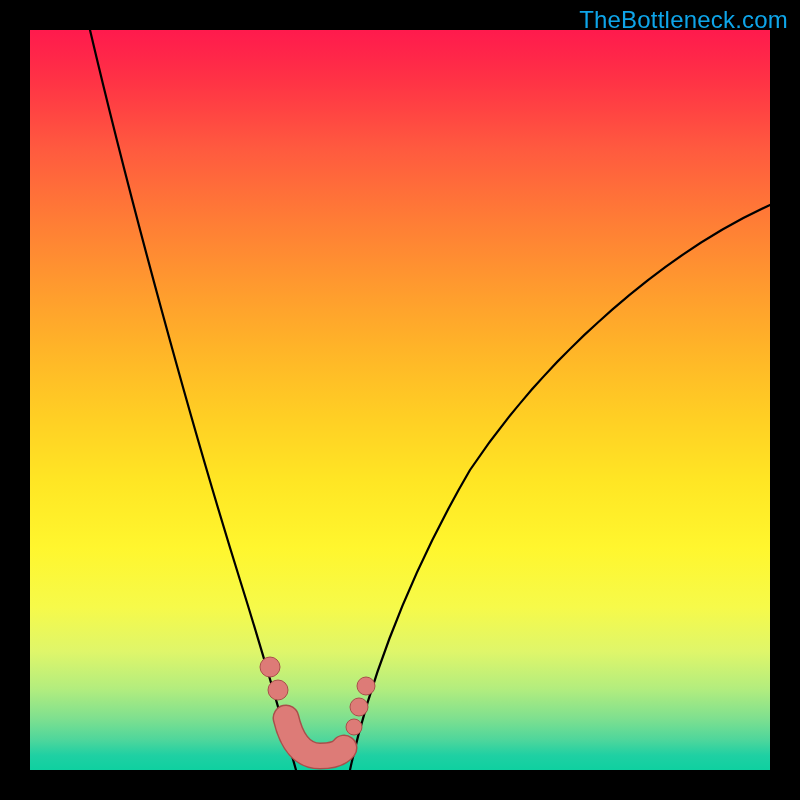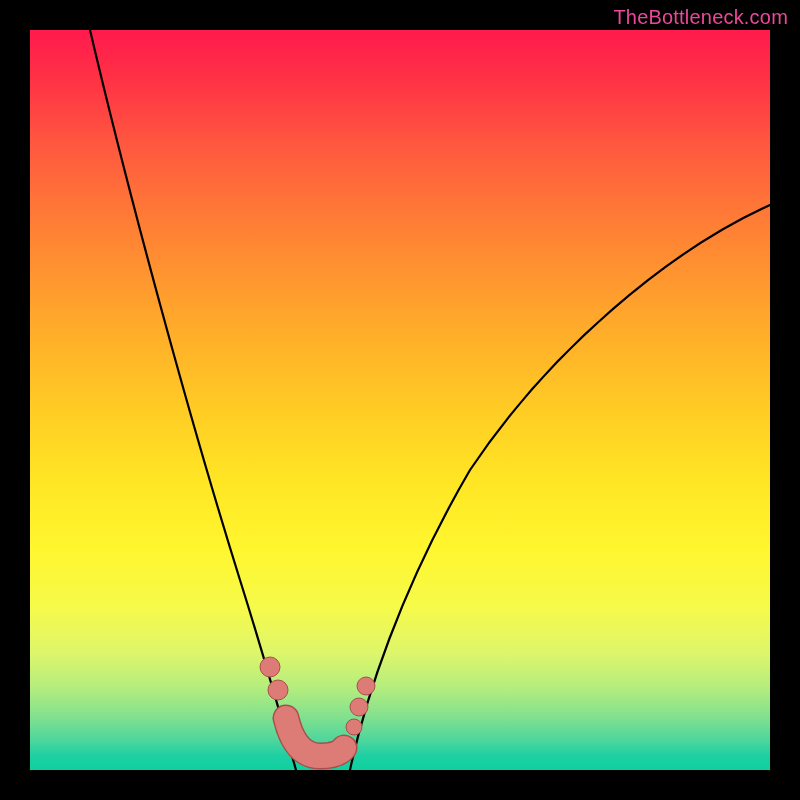--- a/index.html
+++ b/index.html
@@ -32,22 +32,22 @@
       #b3ed7e 89%,
       #7fe08f 93%,
       #4dd69c 96%,
       #1fd0a3 98%,
       #0fd0a0 100%);
   }
   .watermark {
     position: absolute;
     top: 6px;
     right: 12px;
-    color: #ec4899;
-    font-size: 20px;
+    color: #0ea5e9;
+    font-size: 24px;
     font-weight: 500;
     letter-spacing: 0.2px;
     user-select: none;
   }
   svg.curve {
     position: absolute;
     left: 0; top: 0;
     width: 740px; height: 740px;
     overflow: visible;
   }

